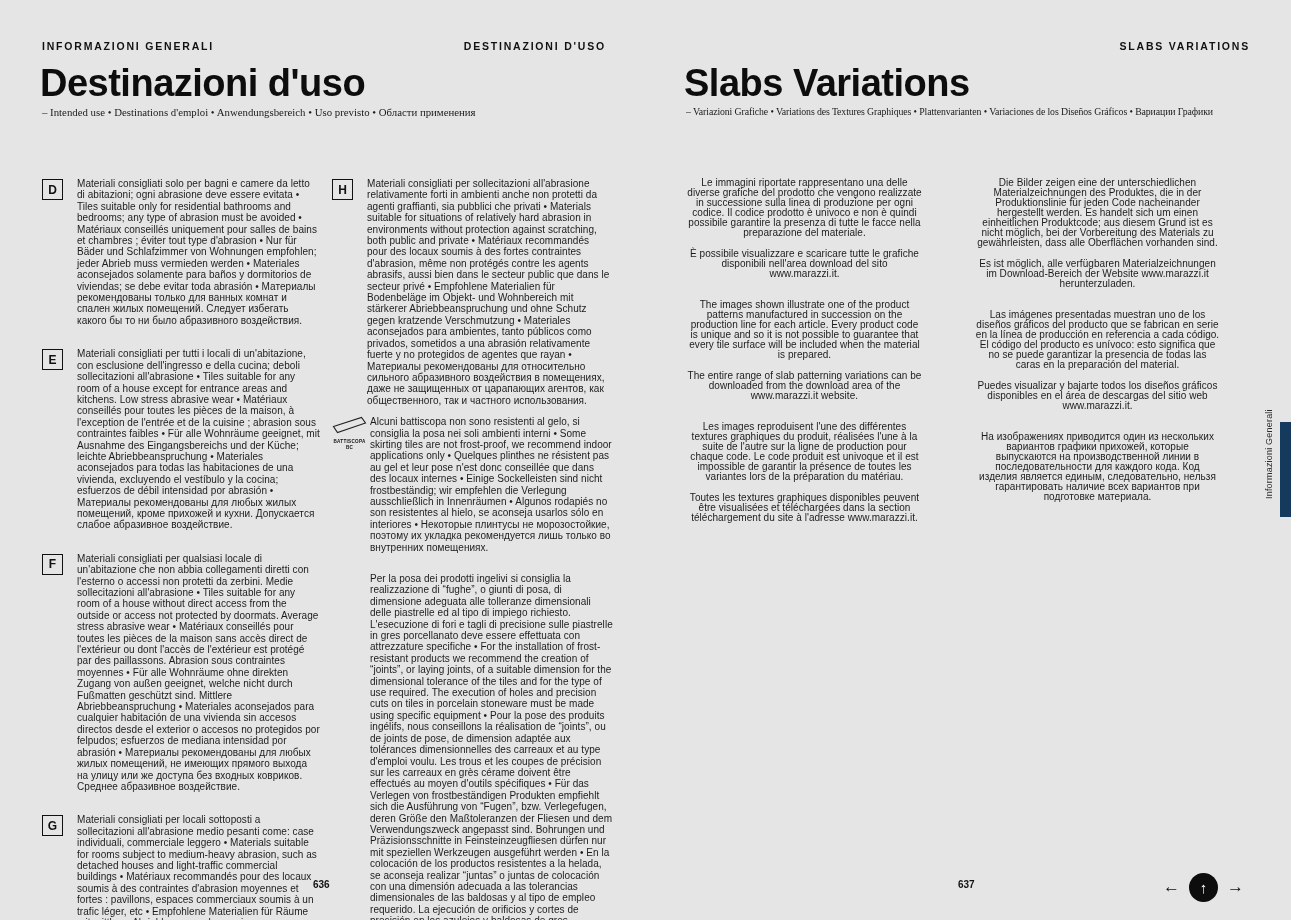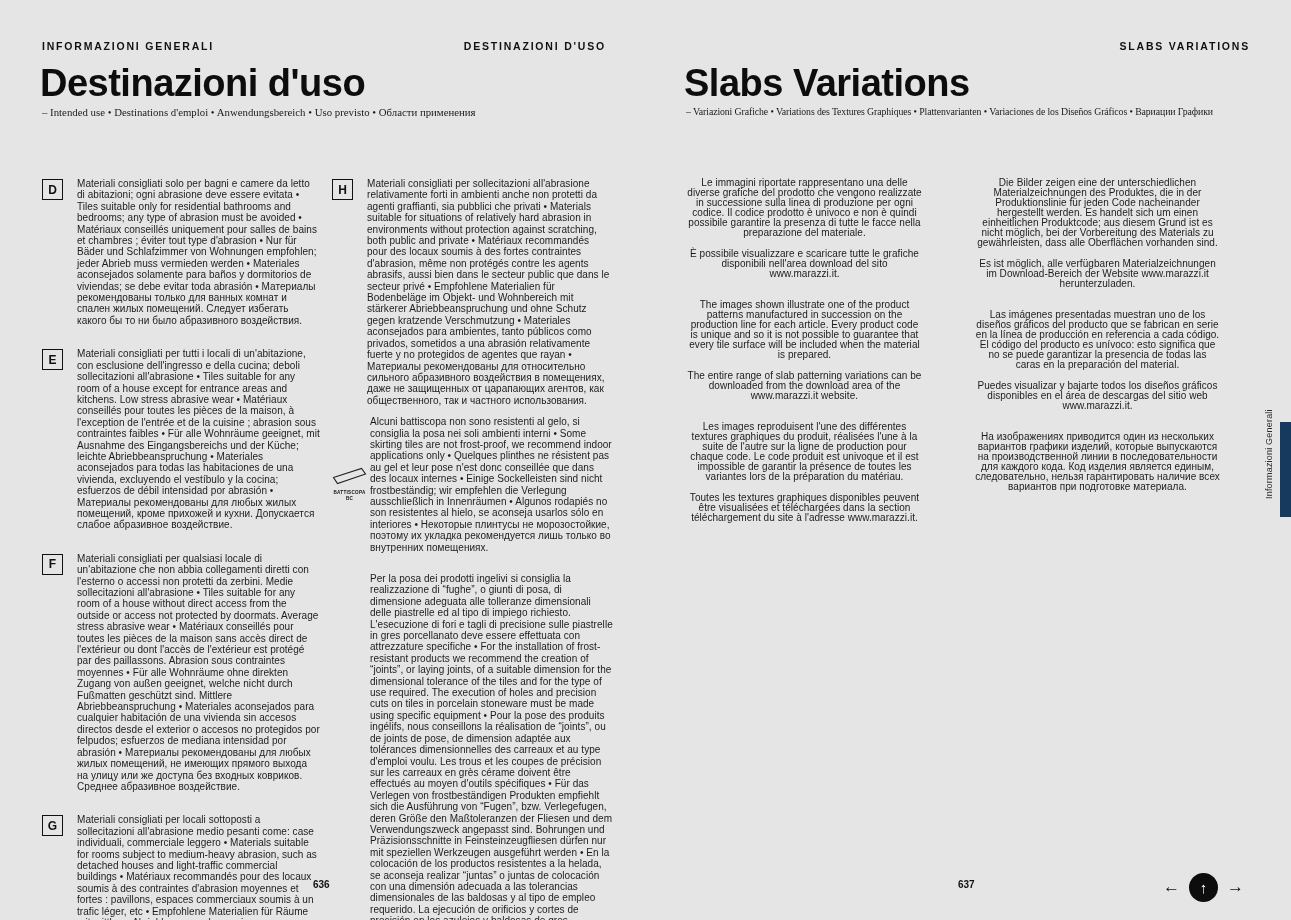--- a/index.html
+++ b/index.html
@@ -30,21 +30,21 @@
   }
   .sec { display:flex; align-items:flex-start; }
   .sec + .sec { margin-top:22px; }
   .letter-box {
     flex:0 0 auto; width:21px; height:21px; border:1.6px solid #111;
     display:flex; align-items:center; justify-content:center;
     font-size:12px; font-weight:bold; color:#111; margin-right:14px;
     margin-top:1px;
   }
   .sec-text { width:243px; }
-  .batt-row { display:flex; align-items:center; margin-top:10px; }
+  .batt-row { display:flex; align-items:flex-start; margin-top:10px; }
   .batt-icon-wrap { flex:0 0 auto; width:35px; margin-right:3px; text-align:center; }
   .batt-label { font-size:4.6px; font-weight:bold; line-height:5.6px; letter-spacing:0.3px; color:#111; }
   .note-block { margin-top:20px; margin-left:38px; width:243px; }
   .rp-col .para { margin-bottom:11px; }
   .rp-col .group-gap { margin-bottom:21px; }
   .rp-text { font-size:10px; line-height:10px; letter-spacing:0.05px; color:#1c1c1c;text-align:center; }
   .page-num { position:absolute; font-size:10px; font-weight:bold; color:#111; }
   #footer-nav { position:absolute; left:1163px; top:871px; display:flex; align-items:center; gap:9px; }
   .nav-arrow { font-size:17px; color:#111; line-height:32px; cursor:pointer; }
   #nav-circle {
@@ -123,21 +123,21 @@
     <div class="rp-text group-gap">The entire range of slab patterning variations can be downloaded from the download area of the www.marazzi.it website.</div>
     <div class="rp-text para">Les images reproduisent l'une des différentes textures graphiques du produit, réalisées l'une à la suite de l'autre sur la ligne de production pour chaque code. Le code produit est univoque et il est impossible de garantir la présence de toutes les variantes lors de la préparation du matériau.</div>
     <div class="rp-text">Toutes les textures graphiques disponibles peuvent être visualisées et téléchargées dans la section téléchargement du site à l'adresse www.marazzi.it.</div>
   </div>
 
   <div class="col rp-col" style="left:975px; top:178px; width:245px;">
     <div class="rp-text para">Die Bilder zeigen eine der unterschiedlichen Materialzeichnungen des Produktes, die in der Produktionslinie für jeden Code nacheinander hergestellt werden. Es handelt sich um einen einheitlichen Produktcode; aus diesem Grund ist es nicht möglich, bei der Vorbereitung des Materials zu gewährleisten, dass alle Oberflächen vorhanden sind.</div>
     <div class="rp-text group-gap">Es ist möglich, alle verfügbaren Materialzeichnungen im Download-Bereich der Website www.marazzi.it herunterzuladen.</div>
     <div class="rp-text para">Las imágenes presentadas muestran uno de los diseños gráficos del producto que se fabrican en serie en la línea de producción en referencia a cada código. El código del producto es unívoco: esto significa que no se puede garantizar la presencia de todas las caras en la preparación del material.</div>
     <div class="rp-text group-gap">Puedes visualizar y bajarte todos los diseños gráficos disponibles en el área de descargas del sitio web www.marazzi.it.</div>
-    <div class="rp-text para">На изображениях приводится один из нескольких вариантов графики изделий, которые выпускаются на производственной линии в последовательности для каждого кода. Код изделия является единым, следовательно, нельзя гарантировать наличие всех вариантов при подготовке материала.</div>
+    <div class="rp-text para">На изображениях приводится один из нескольких вариантов графики прихожей, которые выпускаются на производственной линии в последовательности для каждого кода. Код изделия является единым, следовательно, нельзя гарантировать наличие всех вариантов при подготовке материала.</div>
   </div>
 
   <div class="page-num" style="left:313px; top:879px;">636</div>
   <div class="page-num" style="left:958px; top:879px;">637</div>
 
   <div id="footer-nav">
     <span class="nav-arrow">←</span>
     <span id="nav-circle">
         <span>↑</span>
       </span>

